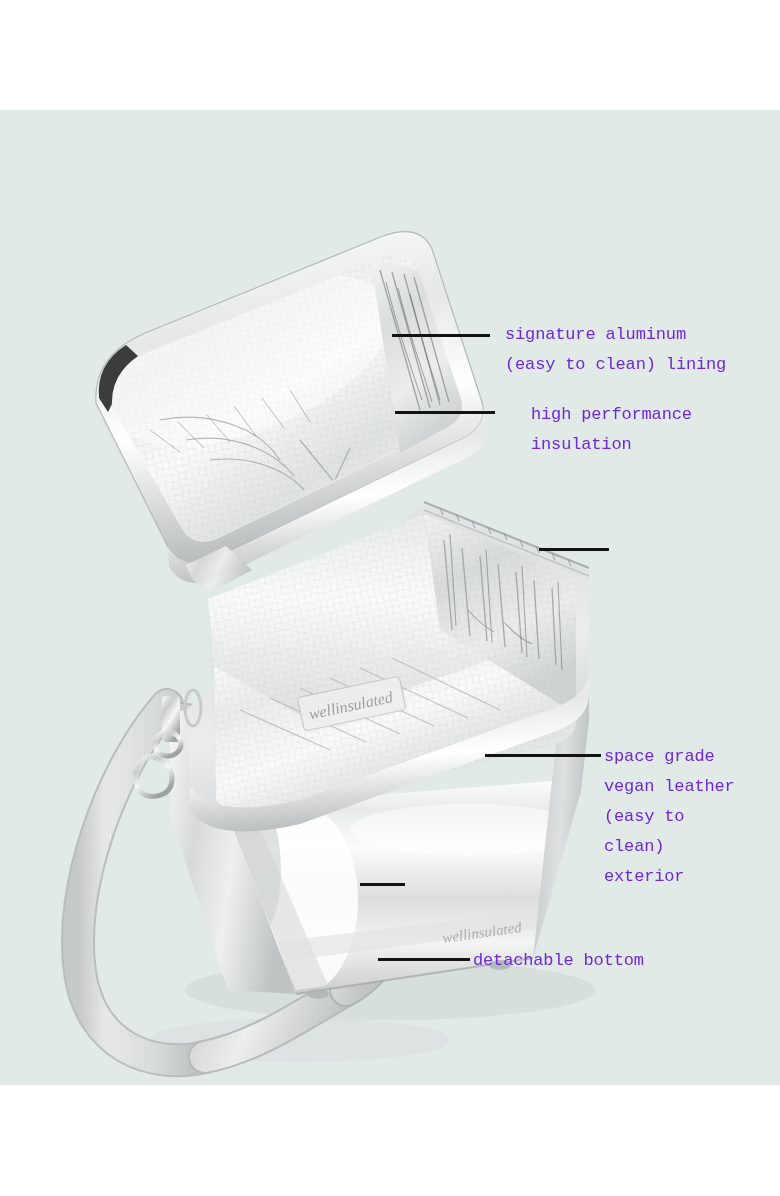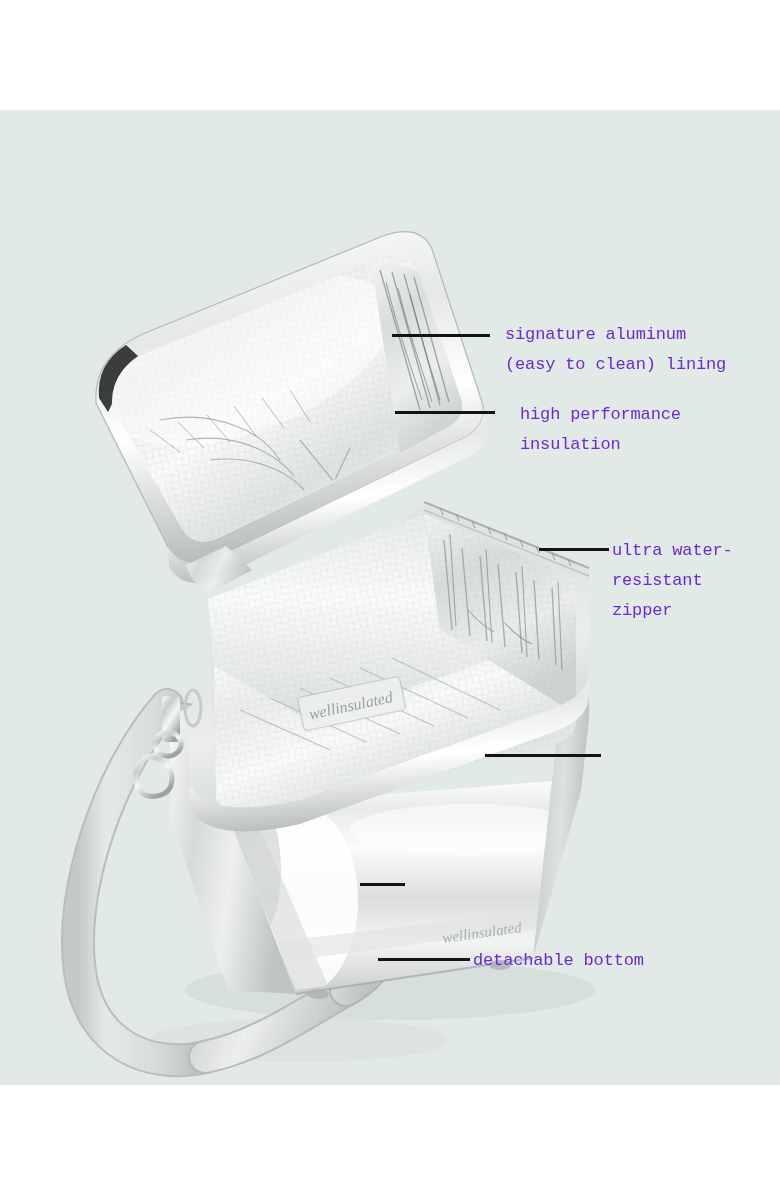--- a/index.html
+++ b/index.html
@@ -41,21 +41,21 @@
   .leader {
     position:absolute;
     height:0;
     border-top:3px solid #111315;
   }
 
   
   #c-lining   { left:505px; top:320px; width:250px; }
   #l-lining   { left:392px; top:334px; width:98px; }
 
-  #c-insul    { left:520px; top:400px; width:240px; }
+  #c-insul    { left:531px; top:400px; width:240px; }
   #l-insul    { left:395px; top:411px; width:100px; }
 
   #c-zipper   { left:612px; top:536px; width:165px; }
   #l-zipper   { left:539px; top:548px; width:70px; }
 
   #c-leather  { left:604px; top:742px; width:175px; }
   #l-leather  { left:485px; top:754px; width:116px; }
 
   #c-feet     { left:407px; top:871px; width:200px; }
   #l-feet     { left:360px; top:883px; width:45px; }
@@ -371,27 +371,29 @@
 (easy to clean) lining</div>
   </div>
 
   <div class="leader" id="l-insul"></div>
   <div class="callout" id="c-insul">
     <div class="txt">high performance
 insulation</div>
   </div>
 
   <div class="leader" id="l-zipper"></div>
-  <div class="callout" id="c-zipper">
-    <div class="txt">ultra water-
-resistant
-zipper</div>
+
+  <div class="leader" id="l-leather"></div>
+  <div class="callout" id="c-leather">
+    <div class="txt">space grade
+vegan leather
+(easy to
+clean)
+exterior</div>
   </div>
-
-  <div class="leader" id="l-leather"></div>
 
   <div class="leader" id="l-feet"></div>
 
   <div class="leader" id="l-strap"></div>
   <div class="callout" id="c-strap">
     <div class="txt">detachable bottom</div>
   </div>
 
 </div>
 

